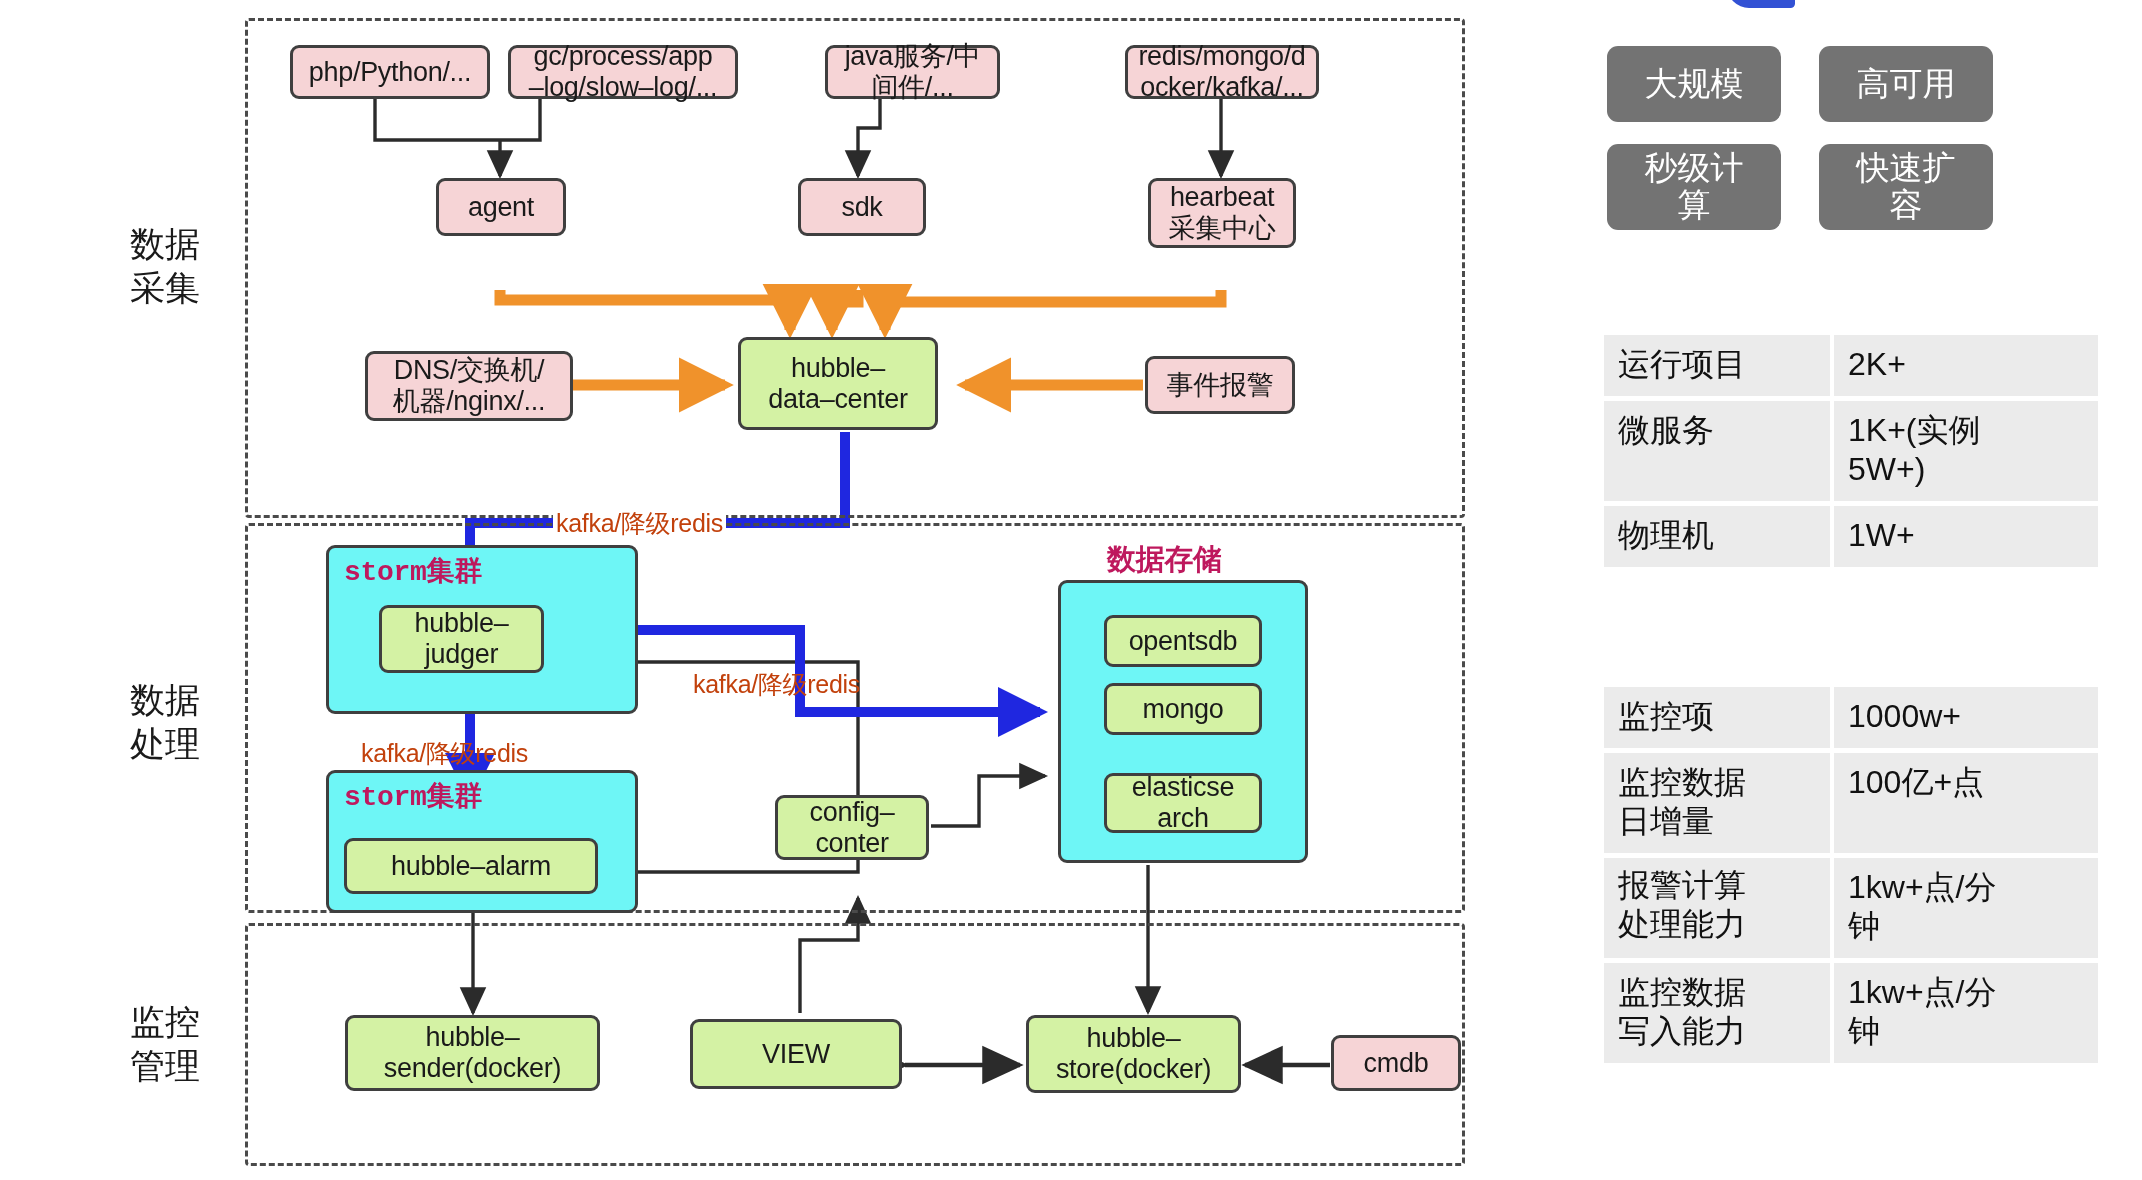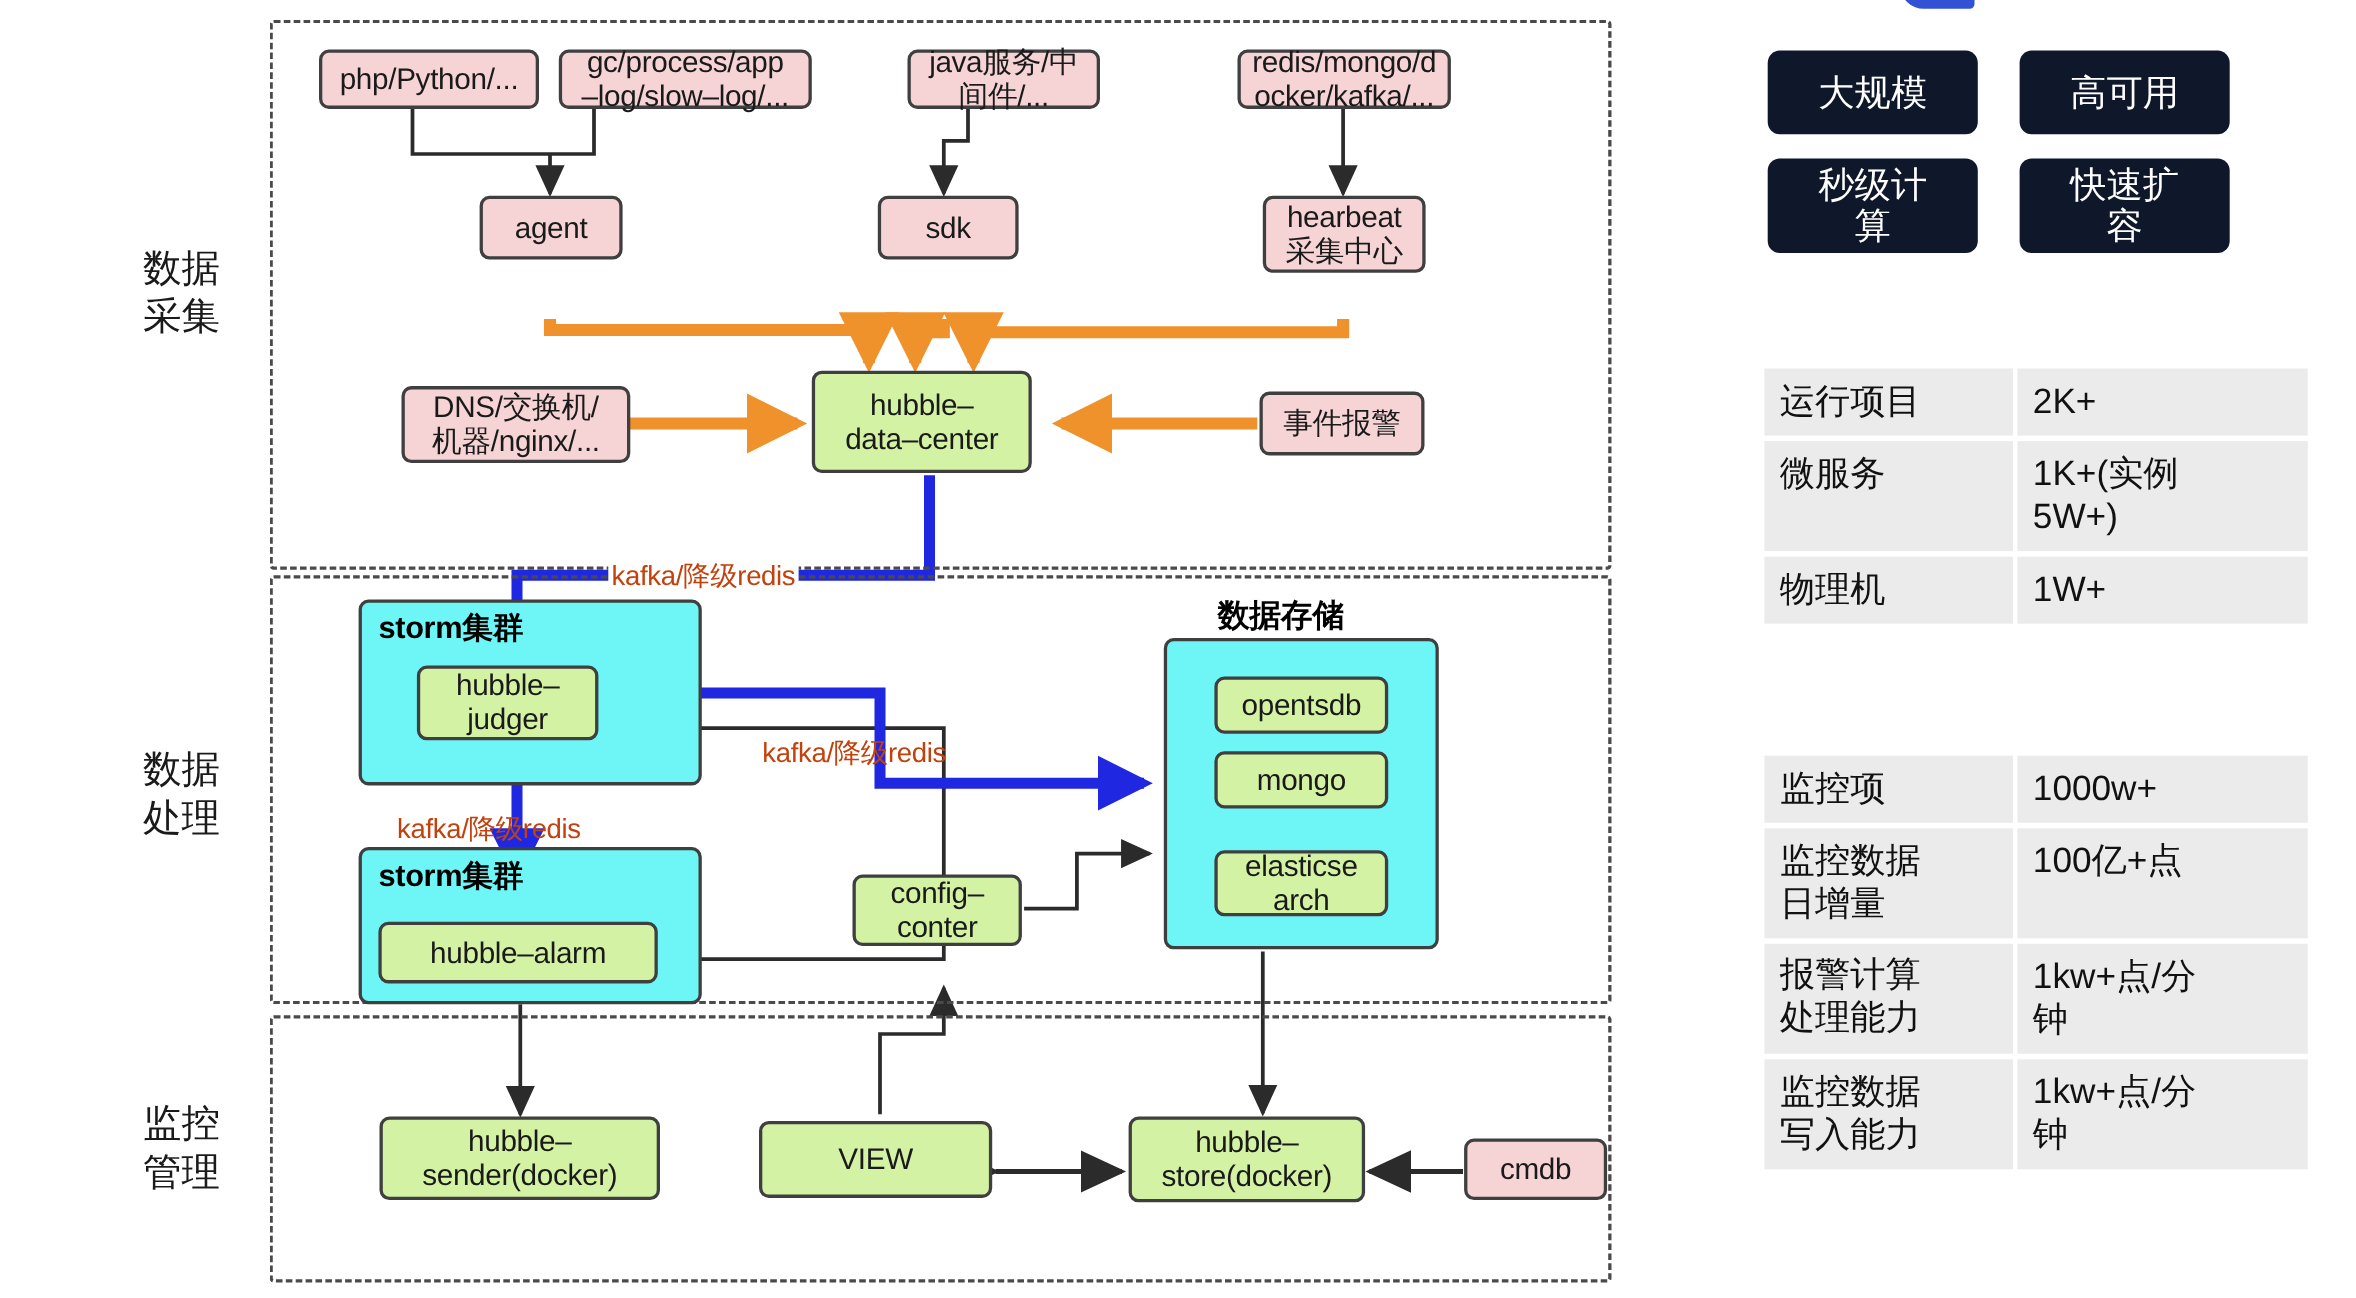--- a/index.html
+++ b/index.html
@@ -59,25 +59,26 @@
     position: absolute;
     box-sizing: border-box;
     border: 3px solid #3f3f3f;
     border-radius: 9px;
     background: #6ef6f6;
     z-index: 3;
   }
   .group-label {
     position: absolute;
     font-size: 28px;
-    color: #000000;
+    color: #be185d;
     font-weight: 600;
     letter-spacing: -0.3px;
     z-index: 4;
     white-space: nowrap;
+    font-family: Liberation Mono, monospace;
   }
 
   .band {
     position: absolute;
     box-sizing: border-box;
     border: 3px dashed #4a4a4a;
     border-radius: 4px;
     z-index: 1;
   }
 
@@ -113,23 +114,23 @@
     position: absolute;
     left: 47px;
     top: 46px;
     width: 500px;
     display: flex;
     flex-wrap: wrap;
     gap: 22px 38px;
   }
   .pill {
     box-sizing: border-box;
-    width: 191px;
+    width: 174px;
     min-height: 76px;
-    background: #0f172a;
+    background: #737373;
     border-radius: 11px;
     color: #ffffff;
     font-size: 33px;
     display: flex;
     align-items: center;
     justify-content: center;
     text-align: center;
     line-height: 1.12;
     padding: 6px 4px;
   }

